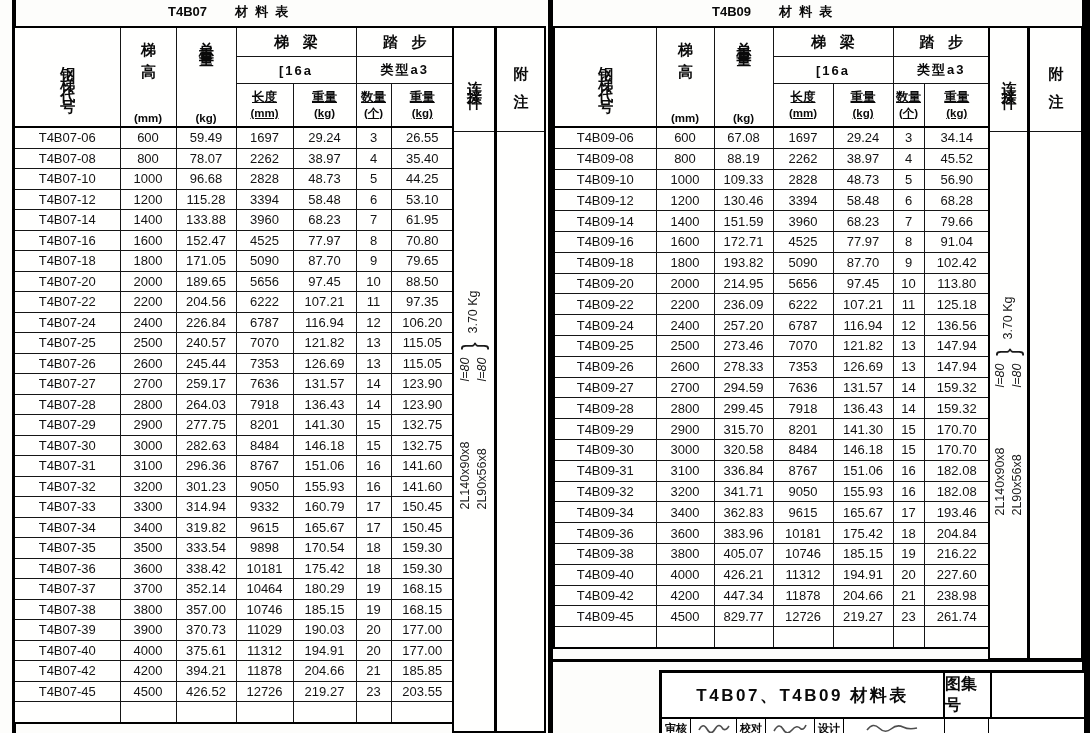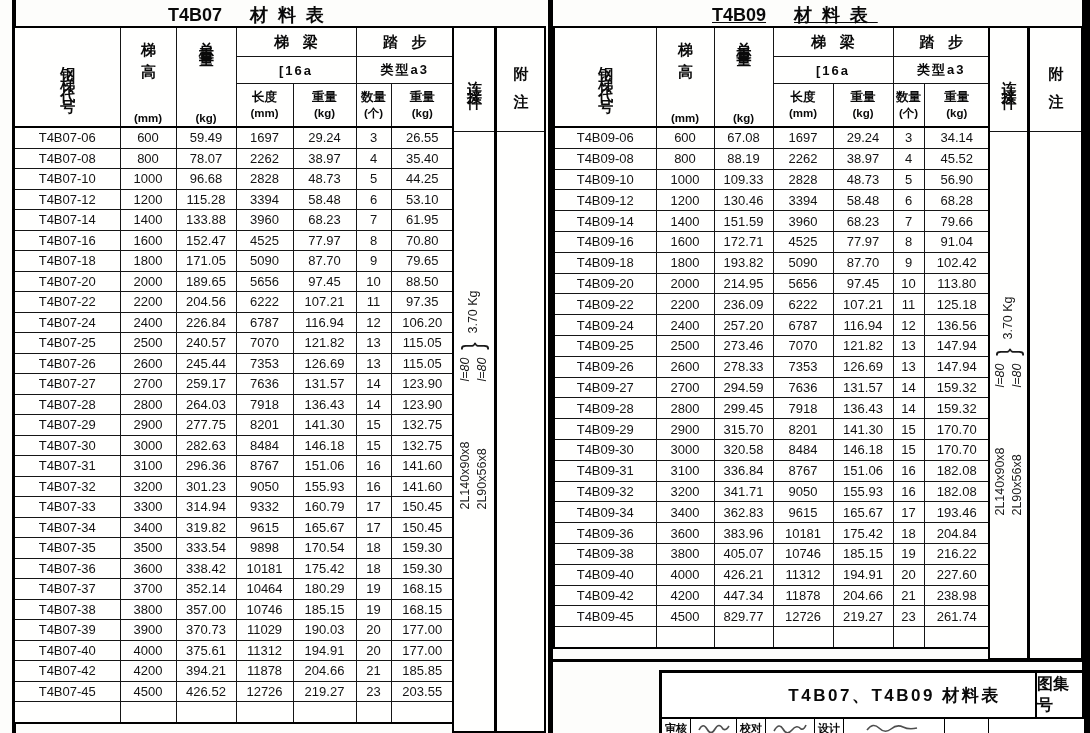--- a/index.html
+++ b/index.html
@@ -5,36 +5,36 @@
   html,body{margin:0;padding:0;}
   body{width:1090px;height:733px;overflow:hidden;background:#fff;
        font-family:"Liberation Sans","DejaVu Sans",sans-serif;color:#0a0a0a;}
   .canvas{position:absolute;top:0;left:0;width:1090px;height:733px;background:#fdfdfb;overflow:hidden;}
 
   
   .bar{position:absolute;background:#000;}
 
   
   .tbl-title{position:absolute;top:3px;height:22px;display:flex;align-items:baseline;gap:28px;
-             font-weight:bold;font-size:18px;}
+             font-weight:bold;font-size:13px;}
   .tbl-title .cjk{letter-spacing:0.55em;}
 
   
   .maintbl{position:absolute;top:26px;border-collapse:collapse;table-layout:fixed;background:#fffffe;}
   .maintbl td,.maintbl th{border:1.6px solid #161616;padding:0;text-align:center;vertical-align:middle;
                           overflow:hidden;white-space:nowrap;}
   .maintbl{border:2.5px solid #000;}
   .maintbl thead th{font-weight:bold;}
   .maintbl thead{border-bottom:2px solid #000;}
   .maintbl tbody td{font-size:13px;color:#131313;}
   .half-left tbody td{height:19.5px;}
   .half-right tbody td{height:19.8px;}
   tr.h1 th{height:28px;font-size:15px;}
   tr.h2 th{height:26px;font-size:13px;margin-top:20px;}
-  tr.h3 th{height:42px;font-size:12.5px;}
+  tr.h3 th{height:42px;font-size:12.5px;text-decoration:underline;}
   .grp{letter-spacing:0.9em;text-indent:0.9em;}
   .spec{letter-spacing:2px;}
   .subh{display:flex;flex-direction:column;line-height:1.35;align-items:center;justify-content:center;}
   .unit{font-size:11.5px;font-weight:bold;}
   .vstack{display:flex;flex-direction:column;align-items:center;justify-content:space-between;height:94px;padding:2px 0;}
   .vtext{writing-mode:vertical-rl;text-orientation:upright;font-weight:bold;font-size:15px;}
   .vcode{letter-spacing:11px;}
   .vheight{letter-spacing:20px;}
   .vtotal{letter-spacing:5px;}
   .vconn{letter-spacing:7px;}
@@ -50,21 +50,21 @@
              gap:7px;transform:rotate(-90deg);font-size:12.5px;color:#1a1a1a;}
   .conn-lines{display:flex;flex-direction:column;gap:3px;}
   .conn-line{display:flex;justify-content:space-between;width:152px;}
   .lval{font-style:italic;}
   .brace{font-size:30px;font-weight:300;transform:scaleX(.75);line-height:1;}
   .kg{font-size:12.5px;}
 
   
   .tblock{position:absolute;left:659px;top:670px;width:428px;height:70px;border:3px solid #000;
           background:#fff;box-sizing:border-box;display:flex;flex-direction:column;}
-  .tblock-main{display:flex;height:44px;border-bottom:2px solid #000;justify-content:flex-end;}
+  .tblock-main{display:flex;height:44px;border-bottom:2px solid #000;}
   .tb-title{width:281px;border-right:2px solid #000;display:flex;align-items:center;justify-content:center;
             font-weight:bold;font-size:17px;letter-spacing:2.5px;}
   .tb-atlas-label{width:45px;border-right:2px solid #000;display:flex;align-items:center;justify-content:center;
                   font-size:16px;font-weight:bold;}
   .tb-atlas-no{flex:1;display:flex;align-items:center;justify-content:center;
                font-family:"DejaVu Serif","Liberation Serif",serif;font-size:22px;letter-spacing:1px;}
   .tblock-sign{display:flex;flex:1;filter:blur(0.6px);}
   .sg{border-right:1.6px solid #000;display:flex;align-items:center;justify-content:center;
       font-size:11px;font-weight:bold;overflow:hidden;}
   .sg.sig svg{opacity:.8;}
@@ -78,21 +78,21 @@
   <div class="bar" style="left:12px;top:0;width:4px;height:733px;"></div>
   <div class="bar" style="left:548px;top:0;width:5px;height:733px;"></div>
   <div class="bar" style="left:1082px;top:0;width:8px;height:733px;"></div>
   <div class="bar" style="left:548px;top:659px;width:542px;height:3px;"></div>
 
   <div class="tbl-title" style="left:168px;">
     <span>T4B07</span>
     <span class="cjk">材料表</span>
   </div>
 
-  <div class="tbl-title" style="left:712px;text-decoration:underline;">
+  <div class="tbl-title" style="left:712px;">
     <span>T4B09</span>
     <span class="cjk">材料表</span>
   </div>
 
   <table class="maintbl half-left" style="left:13px;width:440px;">
     <colgroup>
       <col style="width:106px">
         <col style="width:56px">
         <col style="width:60px">
       <col style="width:57px">

